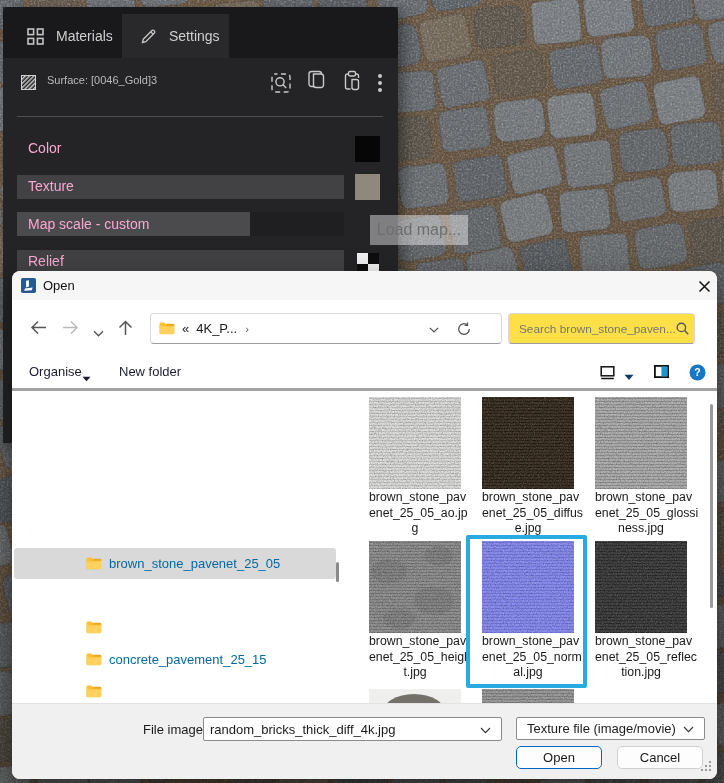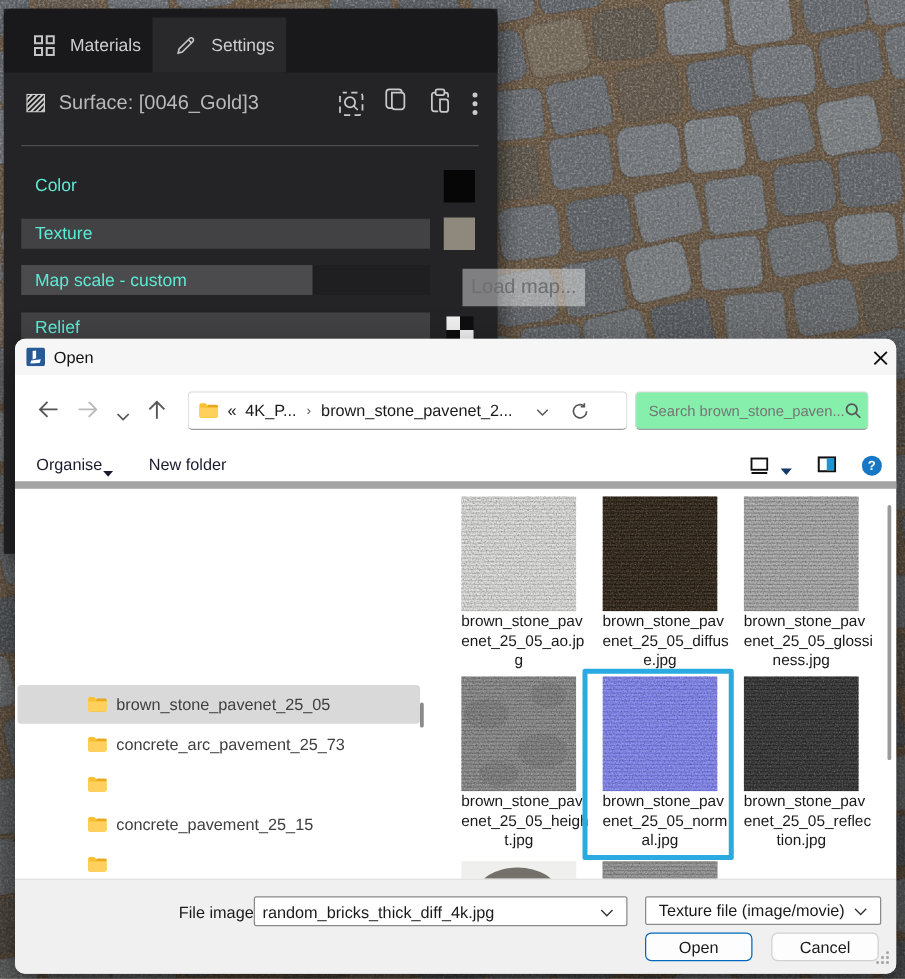--- a/index.html
+++ b/index.html
@@ -6,50 +6,50 @@
 #stage { position:relative; width:724px; height:783px; background:#6d5840; }
 #bg { position:absolute; left:0; top:0; }
 
 
 #panel { position:absolute; left:3px; top:7px; width:395px; height:436px; background:#242426; box-shadow:5px 5px 14px rgba(0,0,0,0.45); }
 #tabbar { position:absolute; left:0; top:0; width:100%; height:51px; background:#19191b; border-radius:6px 6px 0 0; }
 .tab { position:absolute; display:flex; align-items:center; color:#cfcfcf; font-size:14px; }
 #tab-materials { left:0; top:7px; height:44px; width:122px; padding-left:24px; }
 #tab-settings { left:119px; top:7px; height:44px; width:107px; background:#29292b; padding-left:18px; }
 .tab svg { margin-right:12px; }
-#surfrow { position:absolute; left:0; top:51px; width:100%; height:65px; color:#b9b9b9; font-size:16px;padding-left:32px; }
+#surfrow { position:absolute; left:0; top:51px; width:100%; height:65px; color:#b9b9b9; font-size:11px;padding-left:32px; }
 #surfrow .hatch { position:absolute; left:18px; top:17px; }
 #surfrow .stitle { position:absolute; left:44px; top:16px; }
 #hdricons { position:absolute; left:265px; top:11px; }
 #divider { position:absolute; left:14px; top:109px; width:366px; height:1px; background:#4e4e4e; }
 
-.prow { position:absolute; left:0; width:100%; color:#5eead4; font-size:14px; }
+.prow { position:absolute; left:0; width:100%; color:#f9a8d4; font-size:14px; }
 .pbar { position:absolute; left:14px; height:24px; background:#424244; }
 .plabel { position:absolute; left:25px; }
 .swatch { position:absolute; left:352px; width:25px; height:26px; }
 
 
 #loadmap { position:absolute; left:370px; top:215px; width:98px; height:30px; background:rgba(255,255,255,0.42); color:#6e6e6e; font-size:16px; display:flex; align-items:center; justify-content:center; z-index:5; }
 
 
 #dlg { position:absolute; left:12px; top:271px; width:705px; height:508px; background:#fff; border-radius:8px; box-shadow:0 12px 30px rgba(0,0,0,0.5); z-index:10; overflow:hidden; font-size:13px; color:#1a1a1a; }
 #titlebar { position:absolute; left:0; top:0; width:100%; height:29px; background:#f6f6f6; border-radius:8px 8px 0 0; }
 #titlebar .ticon { position:absolute; left:9px; top:7px; }
 #titlebar .ttext { position:absolute; left:31px; top:7px; font-size:13px; color:#111; }
 #closex { position:absolute; right:2px; top:4px; width:22px; height:22px; display:flex; align-items:center; justify-content:center; }
 
 #toolbar { position:absolute; left:0; top:29px; width:100%; height:54px; background:#fff; }
 .navbtn { position:absolute; top:20px; color:#444; }
 #addrbar { position:absolute; left:138px; top:13px; width:352px; height:31px; border:1px solid #d9d9d9; border-bottom-color:#9c9c9c; border-radius:4px; background:#fff; display:flex; align-items:center; }
-#searchbar { position:absolute; left:496px; top:13px; width:187px; height:31px; border:1px solid #d9d9d9; border-bottom-color:#9c9c9c; border-radius:4px; background:#86efac; color:#757575; display:flex; align-items:center; padding-left:10px; font-size:11.8px; white-space:nowrap; }
-
-#cmdbar { position:absolute; left:0; top:83px; width:100%; height:37px; background:#fff; border-bottom:6px solid #a3a3a3; }
+#searchbar { position:absolute; left:496px; top:13px; width:187px; height:31px; border:1px solid #d9d9d9; border-bottom-color:#9c9c9c; border-radius:4px; background:#fde047; color:#757575; display:flex; align-items:center; padding-left:10px; font-size:11.8px; white-space:nowrap; }
+
+#cmdbar { position:absolute; left:0; top:83px; width:100%; height:37px; background:#fff; border-bottom:3px solid #a3a3a3; }
 
 #bodyarea { position:absolute; left:0; top:121px; width:100%; height:311px; background:#fff; }
-.treerow { position:absolute; left:2px; width:322px; height:31px; display:flex; align-items:center; font-size:13px; color:#404040; }
+.treerow { position:absolute; left:2px; width:322px; height:31px; display:flex; align-items:center; font-size:13px; color:#0369a1;padding-left:16px; }
 .treerow .ficon { margin-left:56px; margin-right:7px; }
 .tree-sel { background:#d9d9d9; border-radius:3px; }
 
 .thumbwrap { position:absolute; width:92px; text-align:center; font-size:12.3px; line-height:15.5px; color:#191919; }
 .thumb { width:92px; height:92px; margin:0 auto; }
 
 #selbox { position:absolute; border:4px solid #29aae1; border-radius:2px; }
 
 #footer { position:absolute; left:0; top:432px; width:100%; height:76px; background:#f0f0f0; border-top:1px solid #e2e2e2; }
 #fnlabel { position:absolute; left:131px; top:18px; font-size:13px; }
@@ -995,21 +995,20 @@
       <span style="margin-left:8px;margin-right:7px;display:flex;">
             <svg width="16" height="13" viewBox="0 0 16 13">
               <path d="M0.5 2 a1.5 1.5 0 0 1 1.5-1.5 h3.4 l1.6 1.8 h6.5 a1.5 1.5 0 0 1 1.5 1.5 v7 a1.5 1.5 0 0 1 -1.5 1.5 h-11.5 a1.5 1.5 0 0 1 -1.5 -1.5 Z" fill="#fac032"></path>
               <path d="M0.5 3.8 h15 v-0.5 a1.5 1.5 0 0 0 -1.5-1.5 h-6.5 l-0.8 2 Z" fill="#e8a920"></path>
               <path d="M0.5 4.2 h15 v6.3 a1.5 1.5 0 0 1 -1.5 1.5 h-12 a1.5 1.5 0 0 1 -1.5 -1.5 Z" fill="#ffd05c"></path>
             </svg>
           </span>
       <span style="color:#222;">«</span>
       <span style="margin-left:7px;">4K_P...</span>
       <span style="margin:0 8px;color:#555;font-size:11px;">›</span>
-      <span>brown_stone_pavenet_2...</span>
       <span style="position:absolute;right:62px;color:#444;"><svg width="10" height="6" viewBox="0 0 10 6">
               <path d="M0.8 0.8 L5 5 L9.2 0.8" stroke="#555" stroke-width="1.2" fill="none"></path>
             </svg></span>
       <span style="position:absolute;right:30px;display:flex;">
             <svg width="14" height="14" viewBox="0 0 14 14">
               <path d="M12.3 7 a5.3 5.3 0 1 1 -1.8 -4 M10.5 0.6 v2.8 h-2.9" stroke="#555" stroke-width="1.3" fill="none"></path>
             </svg>
           </span>
     </div>
     <div id="searchbar">
@@ -1047,30 +1046,20 @@
   <div id="bodyarea">
     <div class="treerow tree-sel" style="top:156px;">
           <span class="ficon" style="display:flex;">
             <svg width="16" height="13" viewBox="0 0 16 13">
               <path d="M0.5 2 a1.5 1.5 0 0 1 1.5-1.5 h3.4 l1.6 1.8 h6.5 a1.5 1.5 0 0 1 1.5 1.5 v7 a1.5 1.5 0 0 1 -1.5 1.5 h-11.5 a1.5 1.5 0 0 1 -1.5 -1.5 Z" fill="#fac032"></path>
               <path d="M0.5 3.8 h15 v-0.5 a1.5 1.5 0 0 0 -1.5-1.5 h-6.5 l-0.8 2 Z" fill="#e8a920"></path>
               <path d="M0.5 4.2 h15 v6.3 a1.5 1.5 0 0 1 -1.5 1.5 h-12 a1.5 1.5 0 0 1 -1.5 -1.5 Z" fill="#ffd05c"></path>
             </svg>
           </span>
           <span>brown_stone_pavenet_25_05</span>
-        </div>
-<div class="treerow" style="top:188px;">
-          <span class="ficon" style="display:flex;">
-            <svg width="16" height="13" viewBox="0 0 16 13">
-              <path d="M0.5 2 a1.5 1.5 0 0 1 1.5-1.5 h3.4 l1.6 1.8 h6.5 a1.5 1.5 0 0 1 1.5 1.5 v7 a1.5 1.5 0 0 1 -1.5 1.5 h-11.5 a1.5 1.5 0 0 1 -1.5 -1.5 Z" fill="#fac032"></path>
-              <path d="M0.5 3.8 h15 v-0.5 a1.5 1.5 0 0 0 -1.5-1.5 h-6.5 l-0.8 2 Z" fill="#e8a920"></path>
-              <path d="M0.5 4.2 h15 v6.3 a1.5 1.5 0 0 1 -1.5 1.5 h-12 a1.5 1.5 0 0 1 -1.5 -1.5 Z" fill="#ffd05c"></path>
-            </svg>
-          </span>
-          <span>concrete_arc_pavement_25_73</span>
         </div>
 <div class="treerow" style="top:220px;">
           <span class="ficon" style="display:flex;">
             <svg width="16" height="13" viewBox="0 0 16 13">
               <path d="M0.5 2 a1.5 1.5 0 0 1 1.5-1.5 h3.4 l1.6 1.8 h6.5 a1.5 1.5 0 0 1 1.5 1.5 v7 a1.5 1.5 0 0 1 -1.5 1.5 h-11.5 a1.5 1.5 0 0 1 -1.5 -1.5 Z" fill="#fac032"></path>
               <path d="M0.5 3.8 h15 v-0.5 a1.5 1.5 0 0 0 -1.5-1.5 h-6.5 l-0.8 2 Z" fill="#e8a920"></path>
               <path d="M0.5 4.2 h15 v6.3 a1.5 1.5 0 0 1 -1.5 1.5 h-12 a1.5 1.5 0 0 1 -1.5 -1.5 Z" fill="#ffd05c"></path>
             </svg>
           </span>
         </div>

